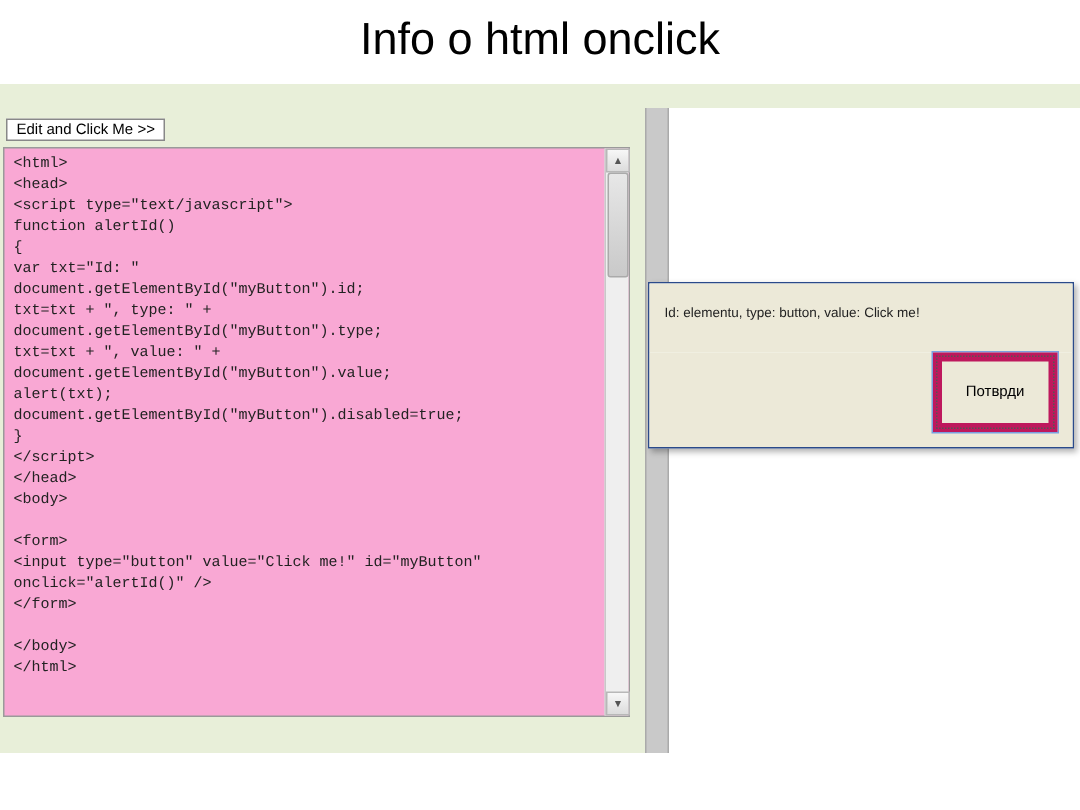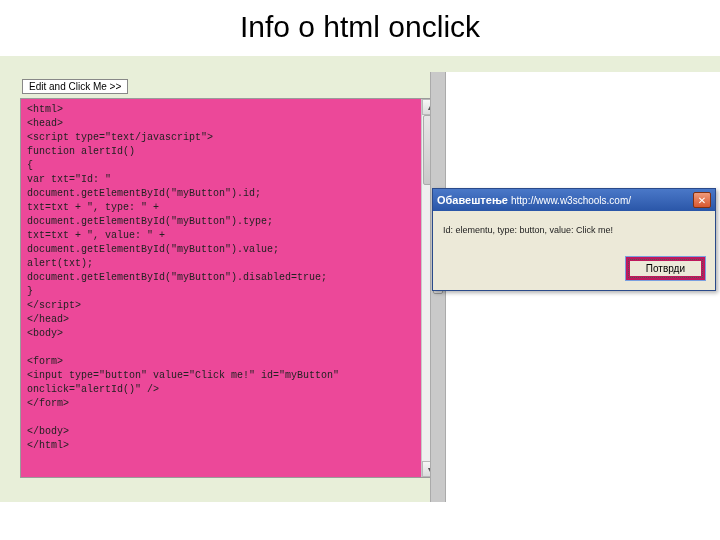--- a/index.html
+++ b/index.html
@@ -31,39 +31,39 @@
     width: 100%;
   }
   .content-row {
     display: flex;
     width: 100%;
     height: 430px;
   }
   .left-panel {
     width: 430px;
     background: #e8efd9;
-    padding: 4px 20px;
+    padding: 4px 2px;
   }
   .right-panel {
     width: 290px;
     background: #e8efd9;
     padding: 0px 6px;
     position: relative;
   }
   .edit-btn {
     background: #fff;
     border: 1px solid #888;
     font-size: 10px;
     padding: 1px 6px;
     margin: 0 0 4px 2px;
     cursor: pointer;
     font-family: Verdana, sans-serif;
   }
   .code-box {
-    background: #ec4899;
+    background: #f9a8d4;
     border: 1px solid #9a9a9a;
     width: 418px;
     height: 380px;
     position: relative;
   }
   .code-inner {
     padding: 4px 6px;
     font-family: "Courier New", monospace;
     font-size: 10px;
     line-height: 14px;
@@ -167,25 +167,25 @@
     background: #ece9d8;
   }
   .dialog-msg { color:#222; margin-bottom: 14px; }
   .dialog-footer {
     display:flex;justify-content:flex-end;
     padding: 0 10px 10px 10px;
     background: #ece9d8;
   }
   .dialog-ok {
     background: #ece9d8;
-    border: 4px solid #be185d;
+    border: 6px solid #be185d;
     outline: 1px dotted #555;
     outline-offset: -3px;
     font-size: 10px;
-    padding: 2px 16px;
+    padding: 15px 16px;
     cursor: pointer;
     font-family: Tahoma, sans-serif;
     box-shadow: 0 0 0 1px #7aa0e0;
   }
 </style>
 </head>
 <body>
 
 <h1 class="slide-title">Info o html onclick</h1>
 
@@ -229,27 +229,20 @@
       </div>
     </div>
 
     <div class="divider">
       <div class="thumb-mid"></div>
     </div>
 
   </div>
 
   <div class="dialog">
-    <div class="dialog-titlebar">
-      <span class="t-prefix">Обавештење</span>
-      <span class="t-url">http://www.w3schools.com/</span>
-      <div class="dialog-close">
-        <span>✕</span>
-      </div>
-    </div>
     <div class="dialog-body">
       <div class="dialog-msg">Id: elementu, type: button, value: Click me!</div>
     </div>
     <div class="dialog-footer">
       <button class="dialog-ok">Потврди</button>
     </div>
   </div>
 </div>
 
 </body></html>

